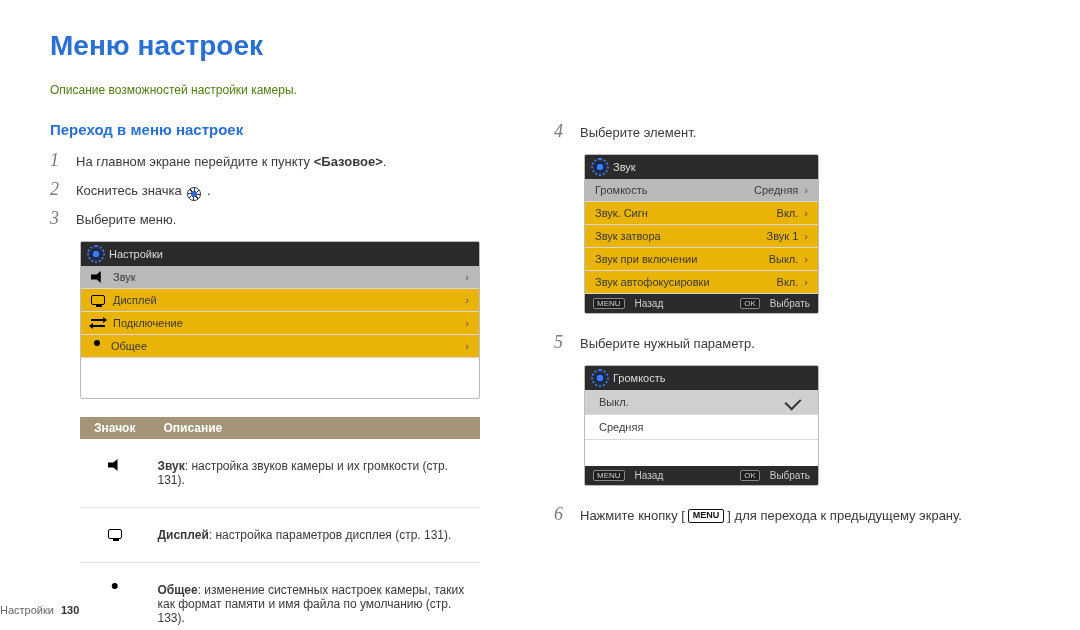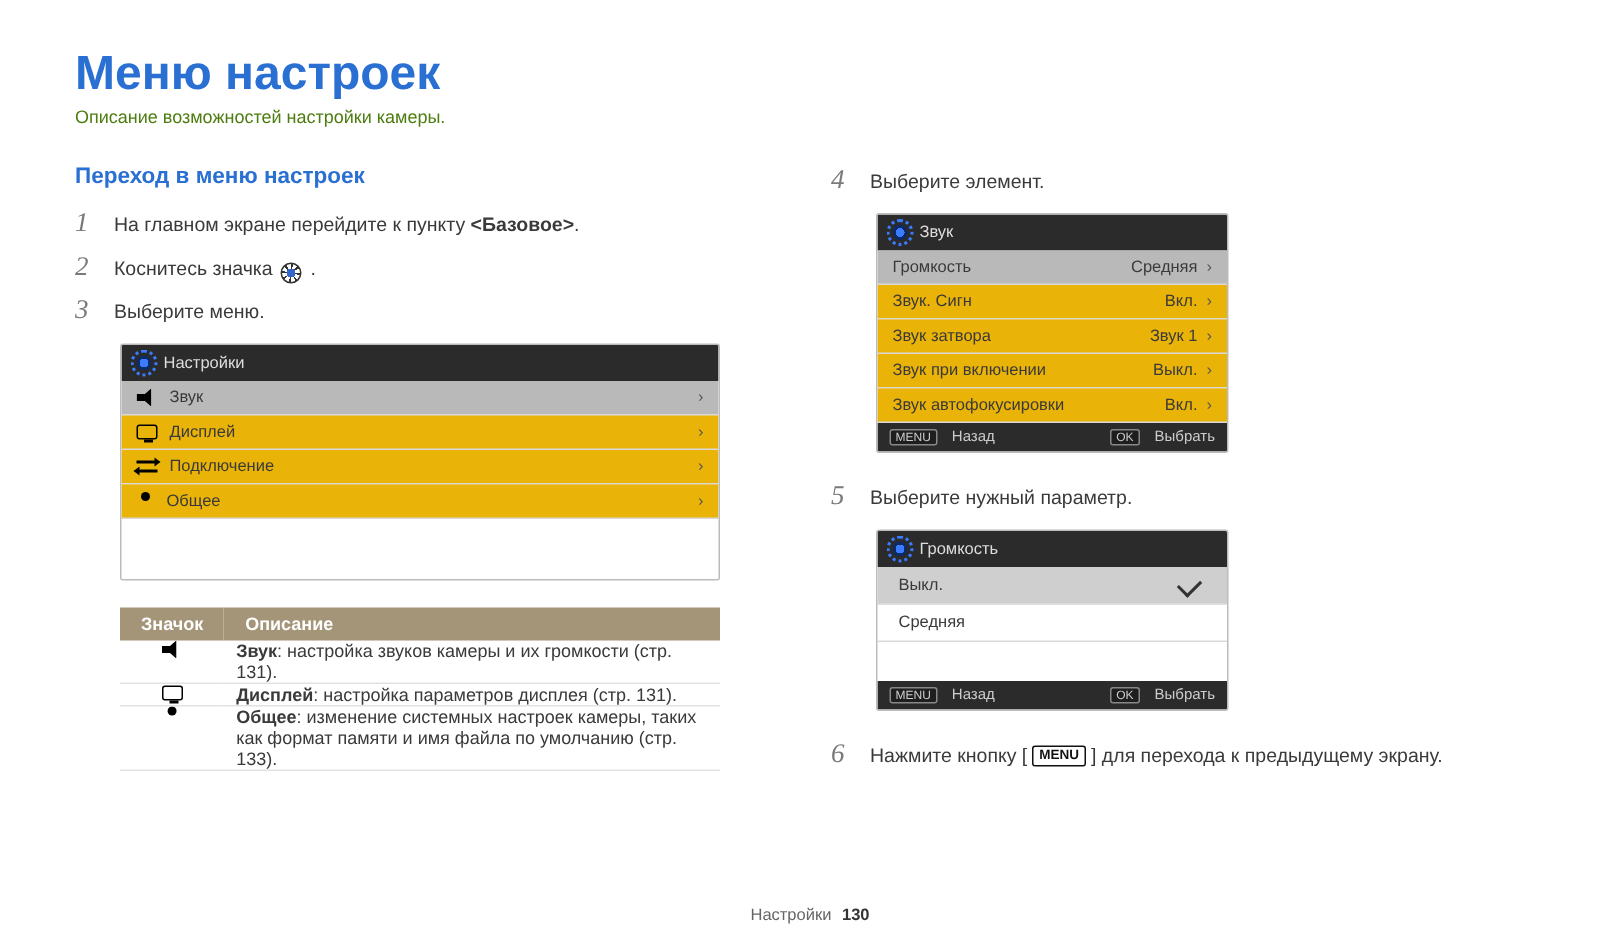--- a/index.html
+++ b/index.html
@@ -10,22 +10,22 @@
     height: 630px;
     background: #fff;
     font-family: "Segoe UI", "Arial", sans-serif;
     color: #3a3a3a;
     position: relative;
   }
   .page {
     padding: 30px 50px 0 50px;
   }
   h1.title {
-    margin: 0 0 4px 0;
-    font-size: 32px;
+    margin: 0 0 21px 0;
+    font-size: 28px;
     font-weight: 700;
     color: #2a6fd2;
   }
   .subtitle-small {
     font-size: 12px;
     color: #4d7c0f;
     margin-bottom: 24px;
   }
   .columns {
     display: flex;
@@ -166,21 +166,21 @@
   }
   .desc-table thead th {
     background: #a49478;
     color: #fff;
     font-weight: 600;
     text-align: left;
     padding: 4px 14px;
     font-size: 12px;
   }
   .desc-table td {
-    padding: 0 8px;
+    padding: 20px 8px;
     vertical-align: top;
     border-bottom: 1px solid #e2e2e2;
   }
   .desc-table td.icon-cell { width: 40px; text-align: center; }
   .desc-table td .bold { font-weight: 700; }
 
   
   .opt-row {
     font-size: 11px;
     padding: 6px 14px;
@@ -214,21 +214,21 @@
     position:relative;
     top:-1px;
   }
 
   
   .footer {
     position: absolute;
     bottom: 14px;
     left: 0;
     width: 100%;
-    text-align: center;
+    text-align: left;
     font-size: 11px;
     color: #666;
   }
   .footer .pg { font-weight:700; color:#333; margin-left:4px;}
 </style>
 </head>
 <body>
 
 <div class="page">
 

